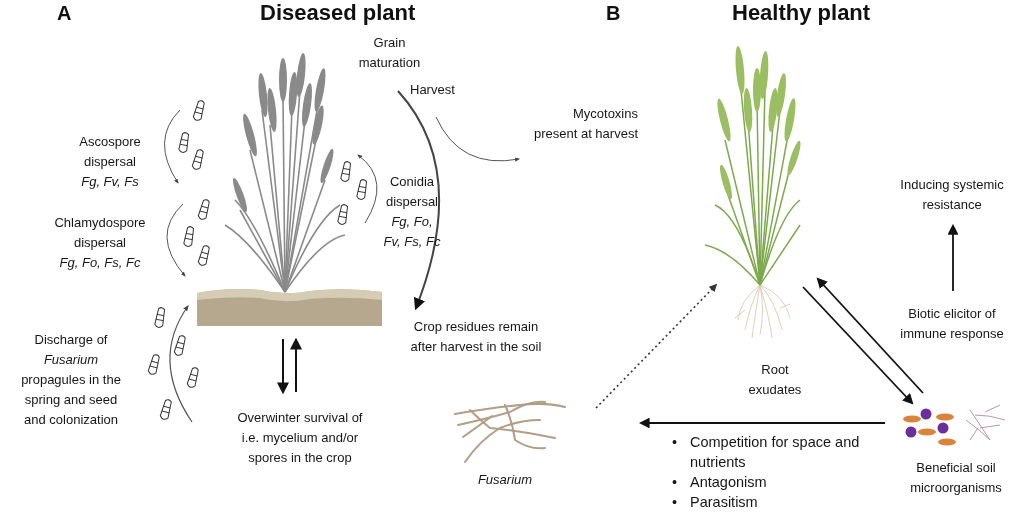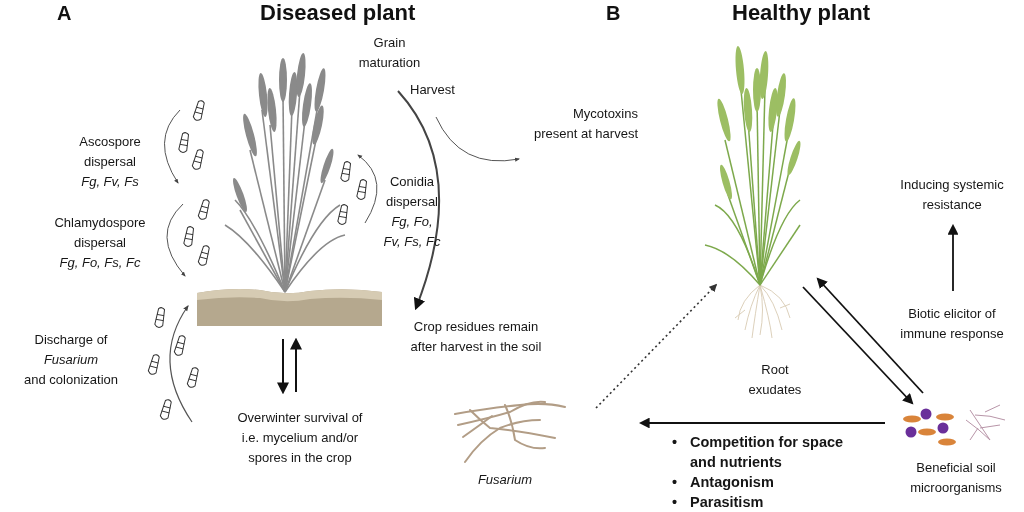--- a/index.html
+++ b/index.html
@@ -4,21 +4,21 @@
 <style>
   html, body { margin: 0; padding: 0; background: #ffffff; }
   body { width: 1024px; height: 512px; position: relative; overflow: hidden;
          font-family: "Liberation Sans", sans-serif; color: #111; }
   .t { position: absolute; font-size: 13px; line-height: 20px; text-align: center; white-space: nowrap; color: #161616; }
   .t i { font-style: italic; }
   .panel-letter { position: absolute; font-weight: bold; font-size: 20px; }
   .panel-title { position: absolute; font-weight: bold; font-size: 22px; margin-left: 38px; }
   svg.scene { position: absolute; left: 0; top: 0; }
   ul.bullets { position: absolute; margin: 0; padding: 0; list-style: none; font-size: 14.5px; line-height: 20px; color: #161616; }
-  ul.bullets li { position: relative; padding-left: 20px; font-weight: bold; }
+  ul.bullets li { position: relative; padding-left: 20px; }
   ul.bullets li::before { content: "•"; position: absolute; left: 2px; top: 0; }
 </style>
 </head>
 <body>
 
 <div class="panel-letter" style="left:57px;top:2px;">A</div>
 <div class="panel-title" style="left:222px;top:0px;">Diseased plant</div>
 <div class="panel-letter" style="left:606px;top:2px;">B</div>
 <div class="panel-title" style="left:694px;top:0px;">Healthy plant</div>
 
@@ -213,20 +213,22 @@
   <div><i>Fg, Fo,</i></div>
   <div><i>Fv, Fs, Fc</i></div>
 </div>
 <div class="t" style="left:386px;top:317px;width:180px;">
   <div>Crop residues remain</div>
   <div>after harvest in the soil</div>
 </div>
 <div class="t" style="left:0px;top:330px;width:142px;">
   <div>Discharge of</div>
   <div><i>Fusarium</i></div>
+  <div>propagules in the</div>
+  <div>spring and seed</div>
   <div>and colonization</div>
 </div>
 <div class="t" style="left:210px;top:408px;width:180px;text-align:center;">
   <div>Overwinter survival of</div>
   <div>i.e. mycelium and/or</div>
   <div>spores in the crop</div>
 </div>
 
 <div class="t" style="left:880px;top:175px;width:144px;">
   <div>Inducing systemic</div>

